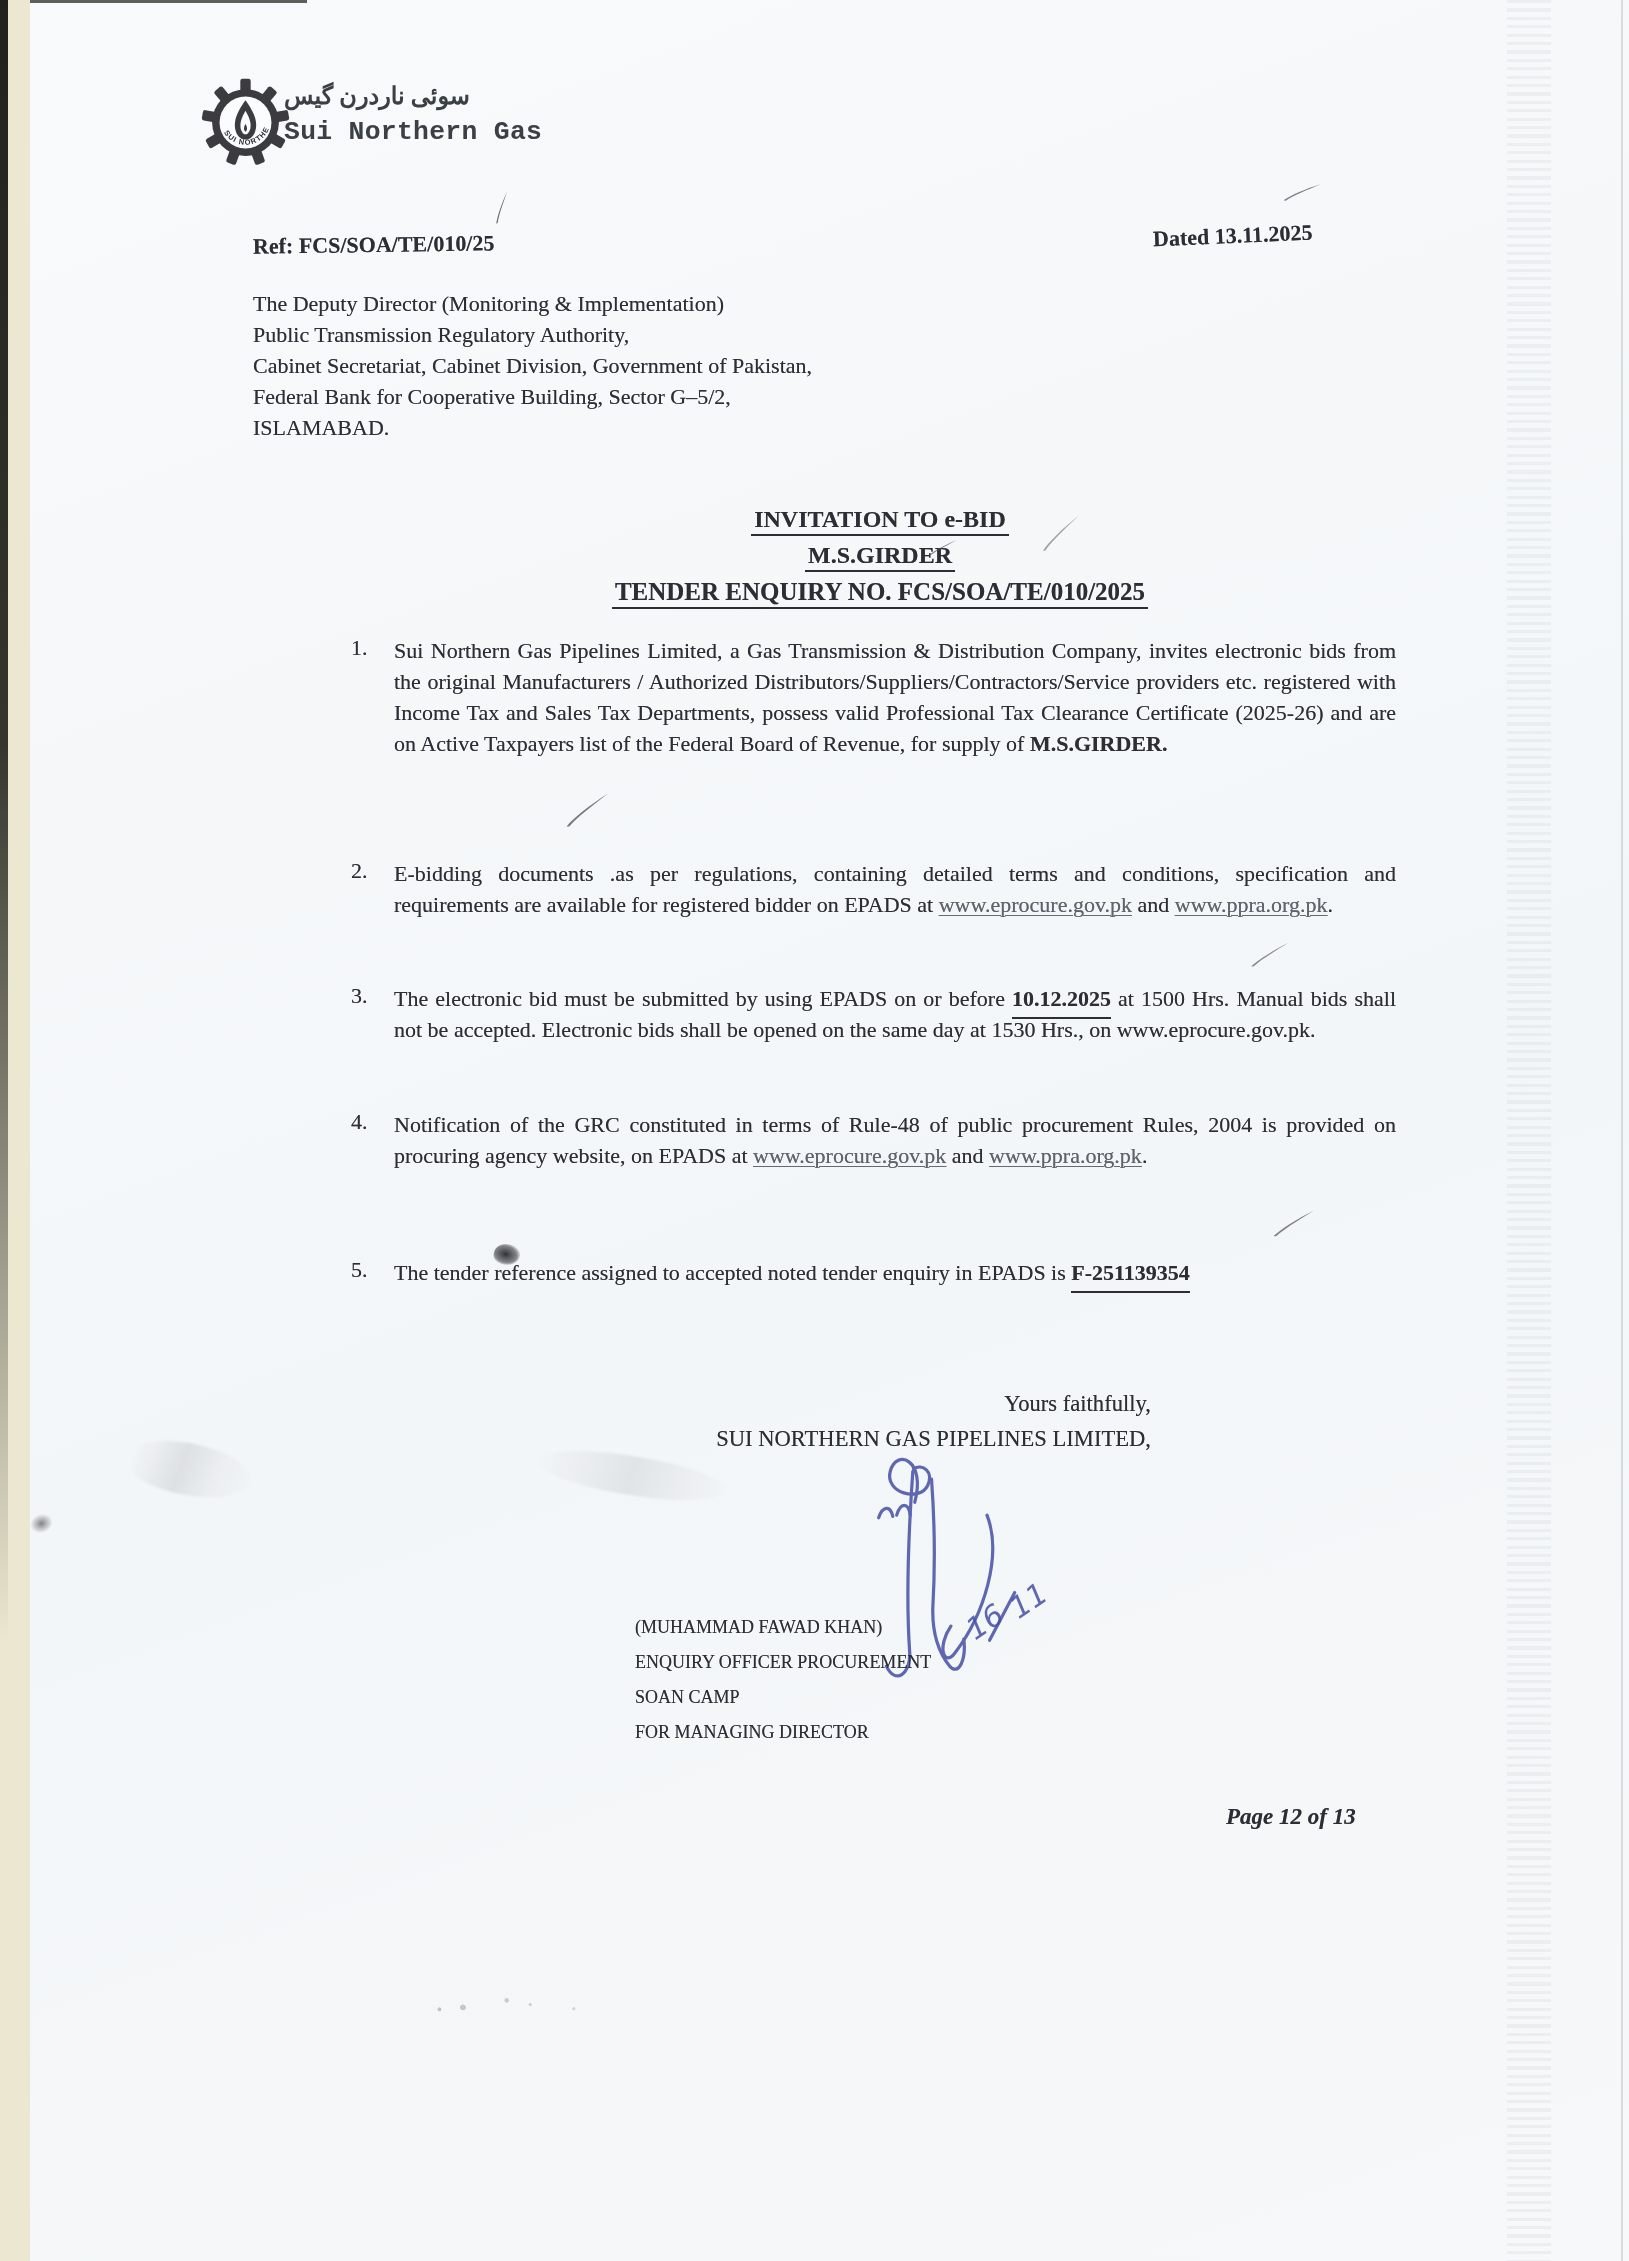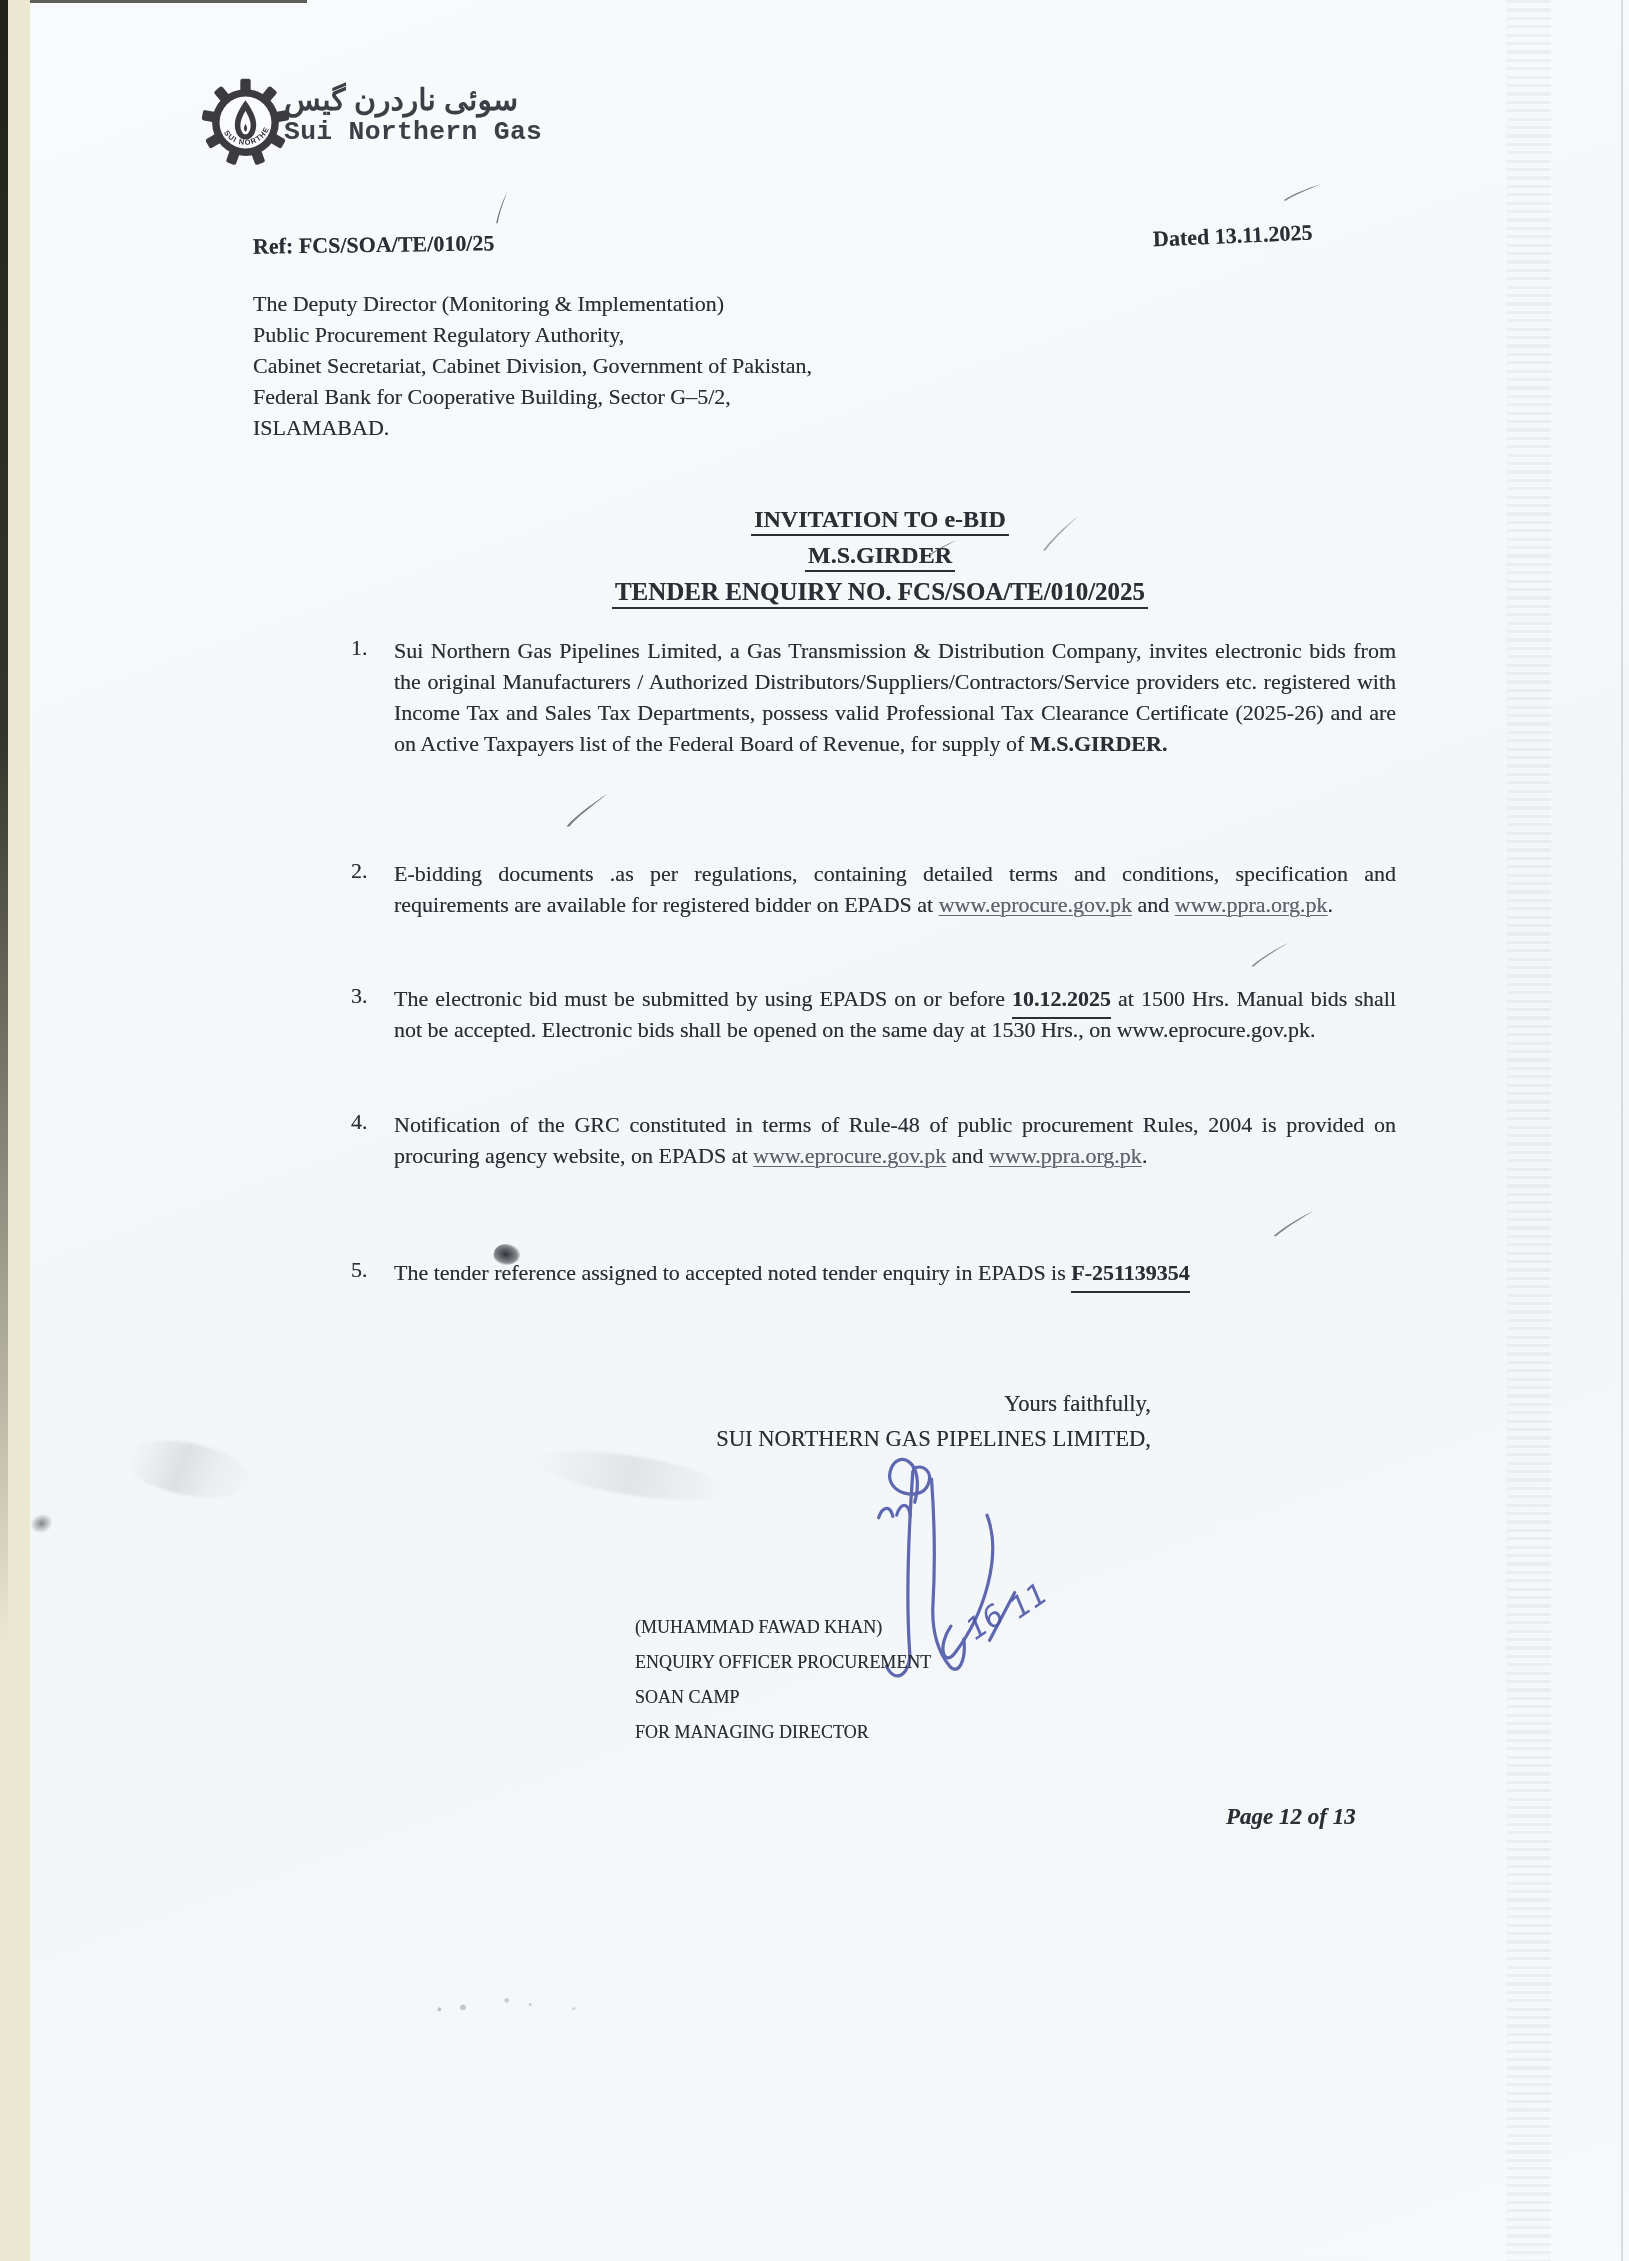--- a/index.html
+++ b/index.html
@@ -14,22 +14,22 @@
   .edge-dark{position:absolute;left:0;top:0;width:8.4px;height:1644px;
     background:linear-gradient(to bottom,#21221c 0%,#34352c 45%,rgba(52,53,44,0) 100%);}
   .edge-top{position:absolute;left:30px;top:0;width:277px;height:2.6px;background:rgba(28,28,22,.7);}
   .streak-right{position:absolute;top:0;left:1507px;width:44px;height:100%;
     background:repeating-linear-gradient(to bottom,rgba(115,125,130,.08) 0 3.2px,rgba(115,125,130,0) 3.2px 8.4px);}
   .edge-right-line{position:absolute;top:0;left:1621px;width:1.9px;height:100%;background:rgba(140,146,152,.28);}
 
   
   .logo{position:absolute;left:201px;top:77px;}
   .logo-gear{position:absolute;left:0;top:1.3px;}
-  .logo-urdu{position:absolute;left:83px;top:5.2px;font-family:Liberation Sans, sans-serif;
-    font-size:30px;font-weight:bold;color:#3b4046;direction:rtl;white-space:nowrap;}
+  .logo-urdu{position:absolute;left:83px;top:5.2px;font-family:Liberation Serif, serif;
+    font-size:24px;font-weight:bold;color:#3b4046;direction:rtl;white-space:nowrap;}
   .logo-latin{position:absolute;left:83px;top:40px;font-family:Liberation Mono, monospace;
     font-size:26.4px;font-weight:bold;color:#3b4046;letter-spacing:0.3px;white-space:nowrap;}
 
   .ref{position:absolute;left:253px;top:232px;font-size:22px;font-weight:bold;transform:rotate(-.8deg);}
   .dated{position:absolute;left:1153px;top:223px;font-size:22px;font-weight:bold;transform:rotate(-2.4deg);}
 
   .addr{position:absolute;left:253px;top:288px;font-size:22px;line-height:31px;}
 
   .titles{position:absolute;left:364px;top:506px;width:1032px;text-align:center;}
   .titles div{margin-bottom:5.8px;}
@@ -109,21 +109,21 @@
     </svg>
     <div class="logo-urdu">سوئی ناردرن گیس</div>
     <div class="logo-latin">Sui Northern Gas</div>
   </div>
 
   <div class="ref ink">Ref: FCS/SOA/TE/010/25</div>
   <div class="dated ink">Dated 13.11.2025</div>
 
   <div class="addr ink">
     <div>The Deputy Director (Monitoring &amp; Implementation)</div>
-    <div>Public Procurement Regulatory Authority,</div>
+    <div>Public Transmission Regulatory Authority,</div>
     <div>Cabinet Secretariat, Cabinet Division, Government of Pakistan,</div>
     <div>Federal Bank for Cooperative Building, Sector G–5/2,</div>
     <div>ISLAMABAD.</div>
   </div>
 
   <div class="titles ink">
     <div class="t1"><span>INVITATION TO e-BID</span></div>
     <div class="t2"><span>M.S.GIRDER</span></div>
     <div class="t3"><span>TENDER ENQUIRY NO. FCS/SOA/TE/010/2025</span></div>
   </div>

